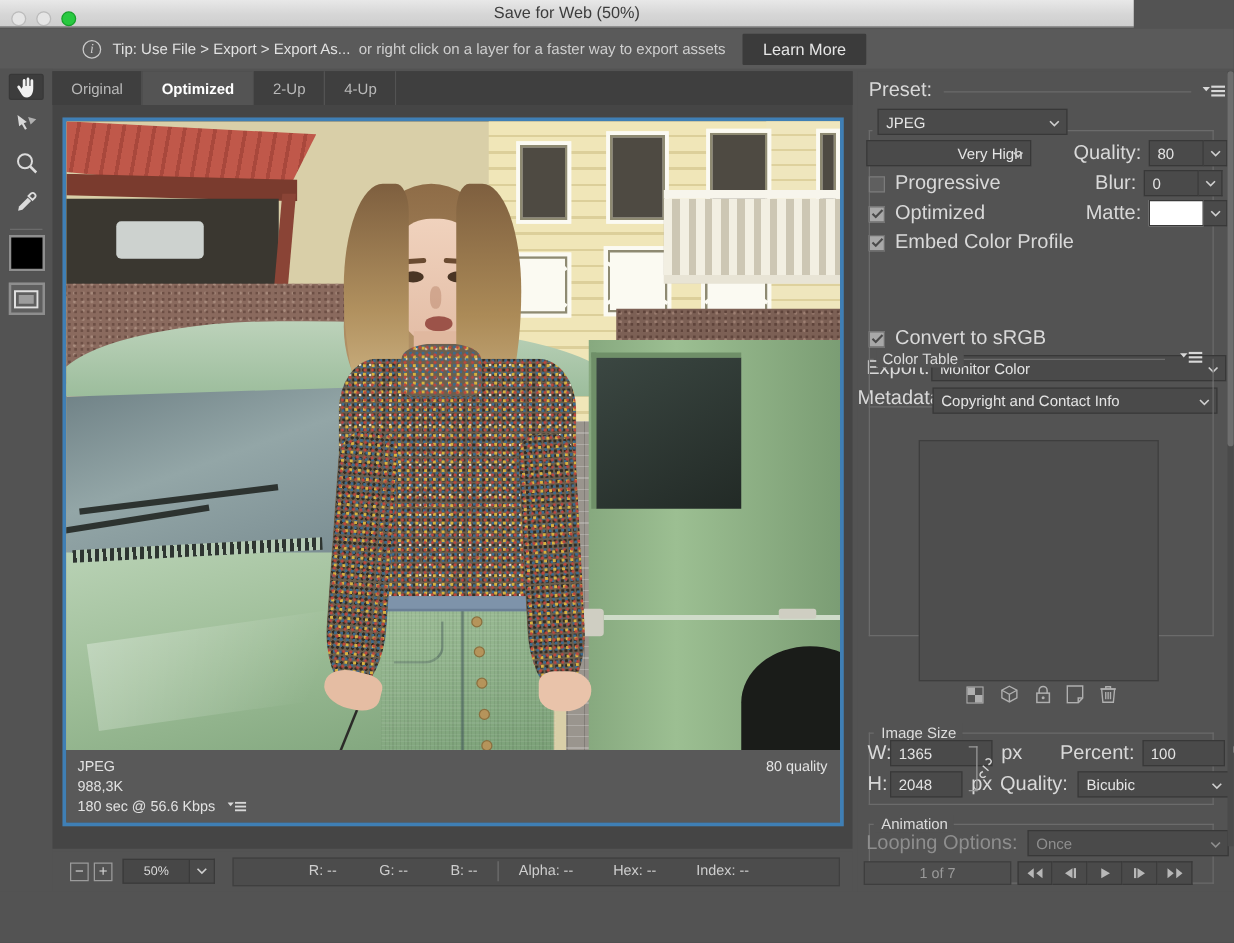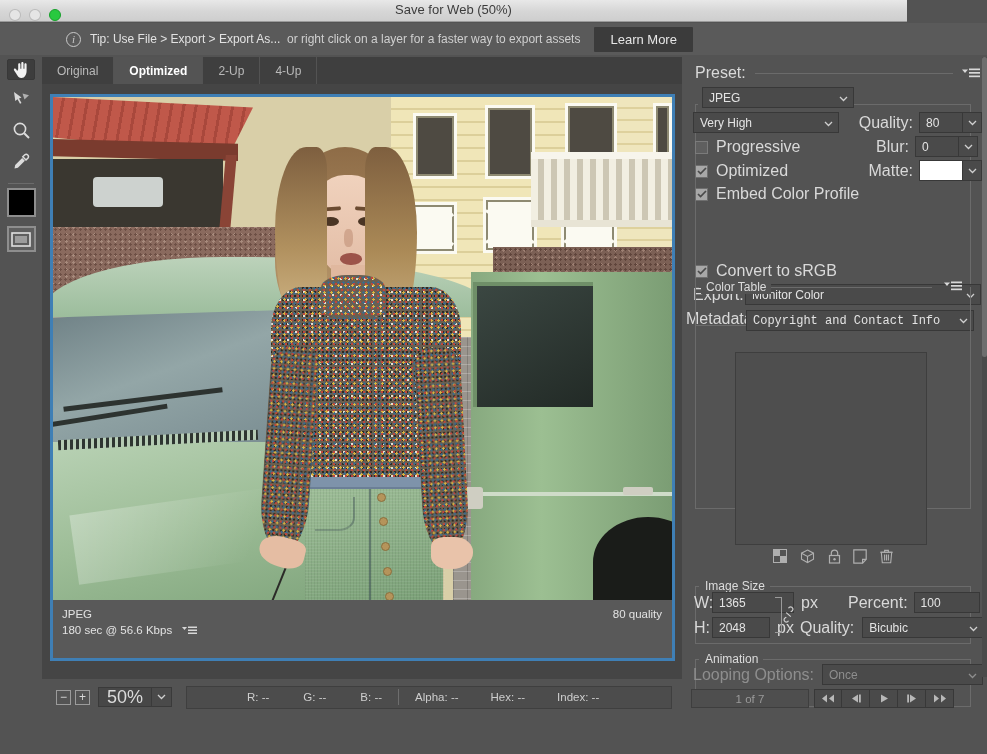--- a/index.html
+++ b/index.html
@@ -315,21 +315,21 @@
     position: absolute; left: 42px; top: 681px; width: 640px; height: 32px;
     background: #535353; display: flex; align-items: center;
   }
   .zb {
     width: 15px; height: 15px; border: 1px solid #9b9b9b; background: #535353;
     display:flex; align-items:center; justify-content:center;
     font-size: 12px; line-height: 1; color:#d8d8d8; cursor:pointer;
   }
   .zoom-field {
     margin-left: 8px; width: 54px; height: 20px; background: #474747;
-    border: 1px solid #3a3a3a; font-size: 18px; color: #dadada;
+    border: 1px solid #3a3a3a; font-size: 10px; color: #dadada;
     display:flex; align-items:center; justify-content:center; cursor:text;
   }
   .zoom-arrow {
     width: 20px; height: 20px; background: #4a4a4a; border: 1px solid #3a3a3a;
     border-left: none; display:flex; align-items:center; justify-content:center; cursor:pointer;
   }
   .readout {
     margin-left: 14px; flex: 1; height: 23px; background: #4c4c4c;
     border: 1px solid #3f3f3f; display:flex; align-items:center;
     font-size: 11.5px; color: #cecece;
@@ -565,20 +565,21 @@
         <div class="sweater"></div>
         <div class="turtleneck"></div>
         <div class="sleeve-l"></div>
         <div class="sleeve-r"></div>
         <div class="hand-l"></div>
         <div class="hand-r"></div>
       </div>
 
       <div class="info-strip">
         <div>JPEG</div>
+        <div>988,3K</div>
         <div>
           <span>180 sec @ 56.6 Kbps</span>
           <span class="info-menu">
             <svg width="15" height="10" viewBox="0 0 15 10">
                 <path fill="#d8d8d8" d="M0 1l5 0-2.5 3z"></path>
                 <rect x="6" y="0.5" width="9" height="1.5" fill="#d8d8d8"></rect>
                 <rect x="6" y="3.5" width="9" height="1.5" fill="#d8d8d8"></rect>
                 <rect x="6" y="6.5" width="9" height="1.5" fill="#d8d8d8"></rect>
               </svg>
           </span>
@@ -641,21 +642,21 @@
 
     <div class="sel" style="position:absolute;left:16px;top:30px;width:152px;">
       <span>JPEG</span>
       <span class="caret">
         <svg width="9" height="6" viewBox="0 0 9 6">
             <path d="M1 1l3.5 3.5L8 1" fill="none" stroke="#cfcfcf" stroke-width="1.3"></path>
           </svg>
       </span>
     </div>
 
-    <div class="sel" style="position:absolute;left:7px;top:55px;width:146px;">
+    <div class="sel" style="position:absolute;left:7px;top:55px;width:132px;justify-content:flex-end;">
       <span>Very High</span>
       <span class="caret">
         <svg width="9" height="6" viewBox="0 0 9 6">
             <path d="M1 1l3.5 3.5L8 1" fill="none" stroke="#cfcfcf" stroke-width="1.3"></path>
           </svg>
       </span>
     </div>
 
     <div style="position:absolute;left:167px;top:55px;display:flex;align-items:center;">
       <div class="lbl" style="width:60px;text-align:right;">Quality:</div>
@@ -724,21 +725,21 @@
         <span class="caret">
           <svg width="9" height="6" viewBox="0 0 9 6">
               <path d="M1 1l3.5 3.5L8 1" fill="none" stroke="#cfcfcf" stroke-width="1.3"></path>
             </svg>
         </span>
       </div>
     </div>
 
     <div style="position:absolute;left:0;top:253px;display:flex;align-items:flex-start;width:288px;">
       <div class="lbl" style="width:60px;">Metadata:</div>
-      <div class="sel" style="flex:1;font-family:Liberation Mono, monospace;">
+      <div class="sel" style="flex:1;">
         <span>Copyright and Contact Info</span>
         <span class="caret">
           <svg width="9" height="6" viewBox="0 0 9 6">
               <path d="M1 1l3.5 3.5L8 1" fill="none" stroke="#cfcfcf" stroke-width="1.3"></path>
             </svg>
         </span>
       </div>
     </div>
   </div>
 

